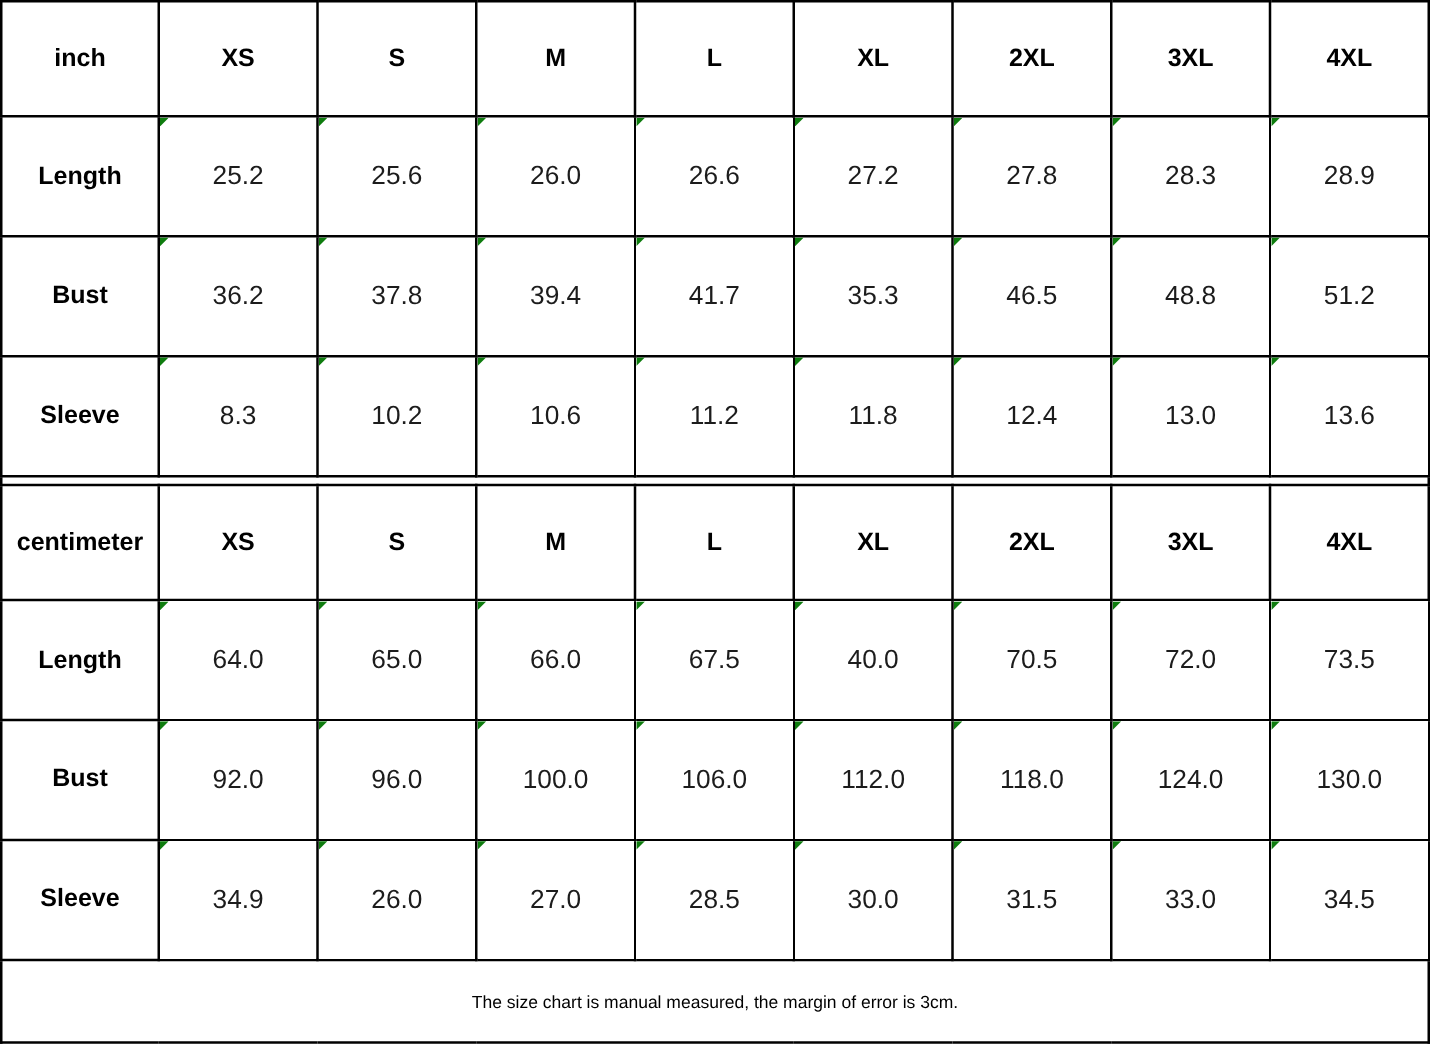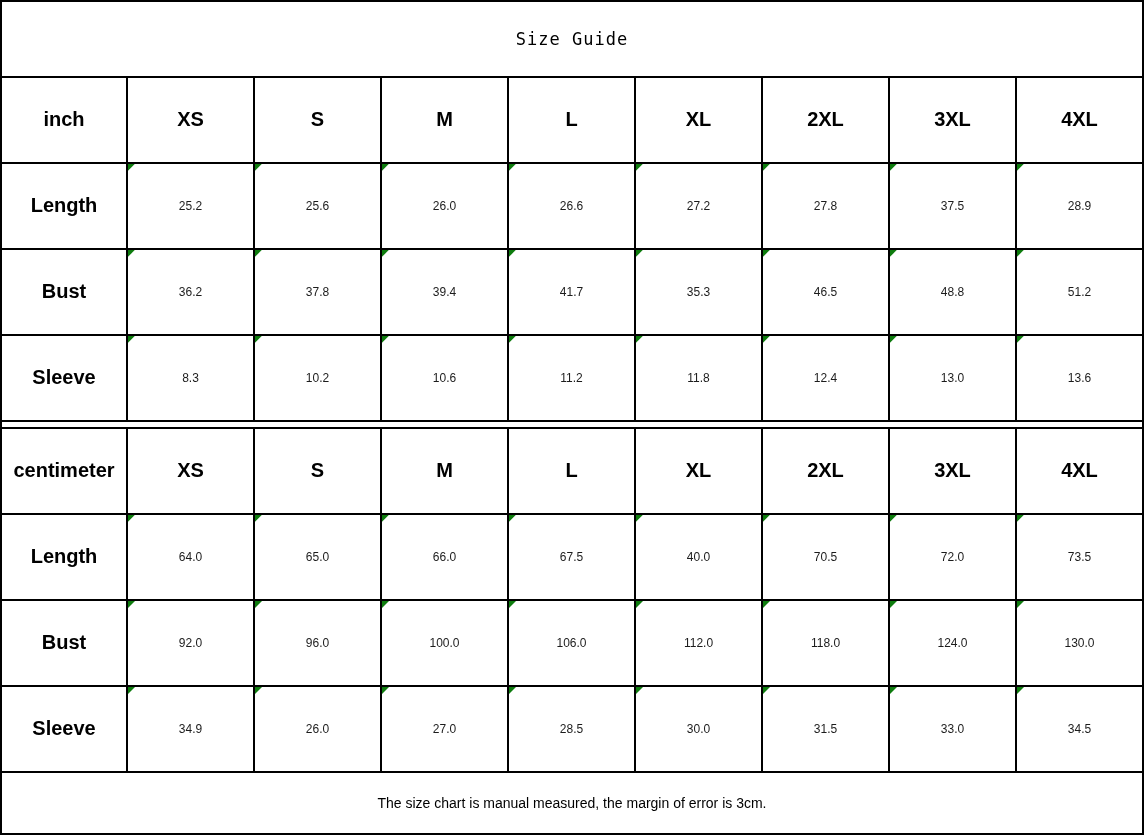--- a/index.html
+++ b/index.html
@@ -38,21 +38,21 @@
     letter-spacing: 1px;
     color: #000000;
   }
   td.head {
     font-weight: bold;
     font-size: 20px;
     color: #000000;
   }
   td.num {
     position: relative;
-    font-size: 12px;
+    font-size: 21px;
     color: #1c1c1c;
   }
   td.blank-cell { background: #ffffff; }
   td.footer-cell {
     font-family: Liberation Sans, sans-serif;
     font-size: 14px;
     color: #000000;
   }
   .tri {
     position: absolute;
@@ -68,23 +68,20 @@
 <body>
 
 <div class="page">
   <table class="size-guide">
     <colgroup>
       <col class="c-label">
       <col span="8">
     </colgroup>
     <tbody>
 
-      <tr>
-        <td colspan="9" class="title-cell">Size Guide</td>
-      </tr>
 
       <tr>
         <td class="head">inch</td>
         <td class="head">XS</td>
         <td class="head">S</td>
         <td class="head">M</td>
         <td class="head">L</td>
         <td class="head">XL</td>
         <td class="head">2XL</td>
         <td class="head">3XL</td>
@@ -92,21 +89,21 @@
       </tr>
 
       <tr>
         <td class="head">Length</td>
         <td class="num"><span class="tri"></span><span>25.2</span></td>
         <td class="num"><span class="tri"></span><span>25.6</span></td>
         <td class="num"><span class="tri"></span><span>26.0</span></td>
         <td class="num"><span class="tri"></span><span>26.6</span></td>
         <td class="num"><span class="tri"></span><span>27.2</span></td>
         <td class="num"><span class="tri"></span><span>27.8</span></td>
-        <td class="num"><span class="tri"></span><span>37.5</span></td>
+        <td class="num"><span class="tri"></span><span>28.3</span></td>
         <td class="num"><span class="tri"></span><span>28.9</span></td>
       </tr>
 
       <tr>
         <td class="head">Bust</td>
         <td class="num"><span class="tri"></span><span>36.2</span></td>
         <td class="num"><span class="tri"></span><span>37.8</span></td>
         <td class="num"><span class="tri"></span><span>39.4</span></td>
         <td class="num"><span class="tri"></span><span>41.7</span></td>
         <td class="num"><span class="tri"></span><span>35.3</span></td>

